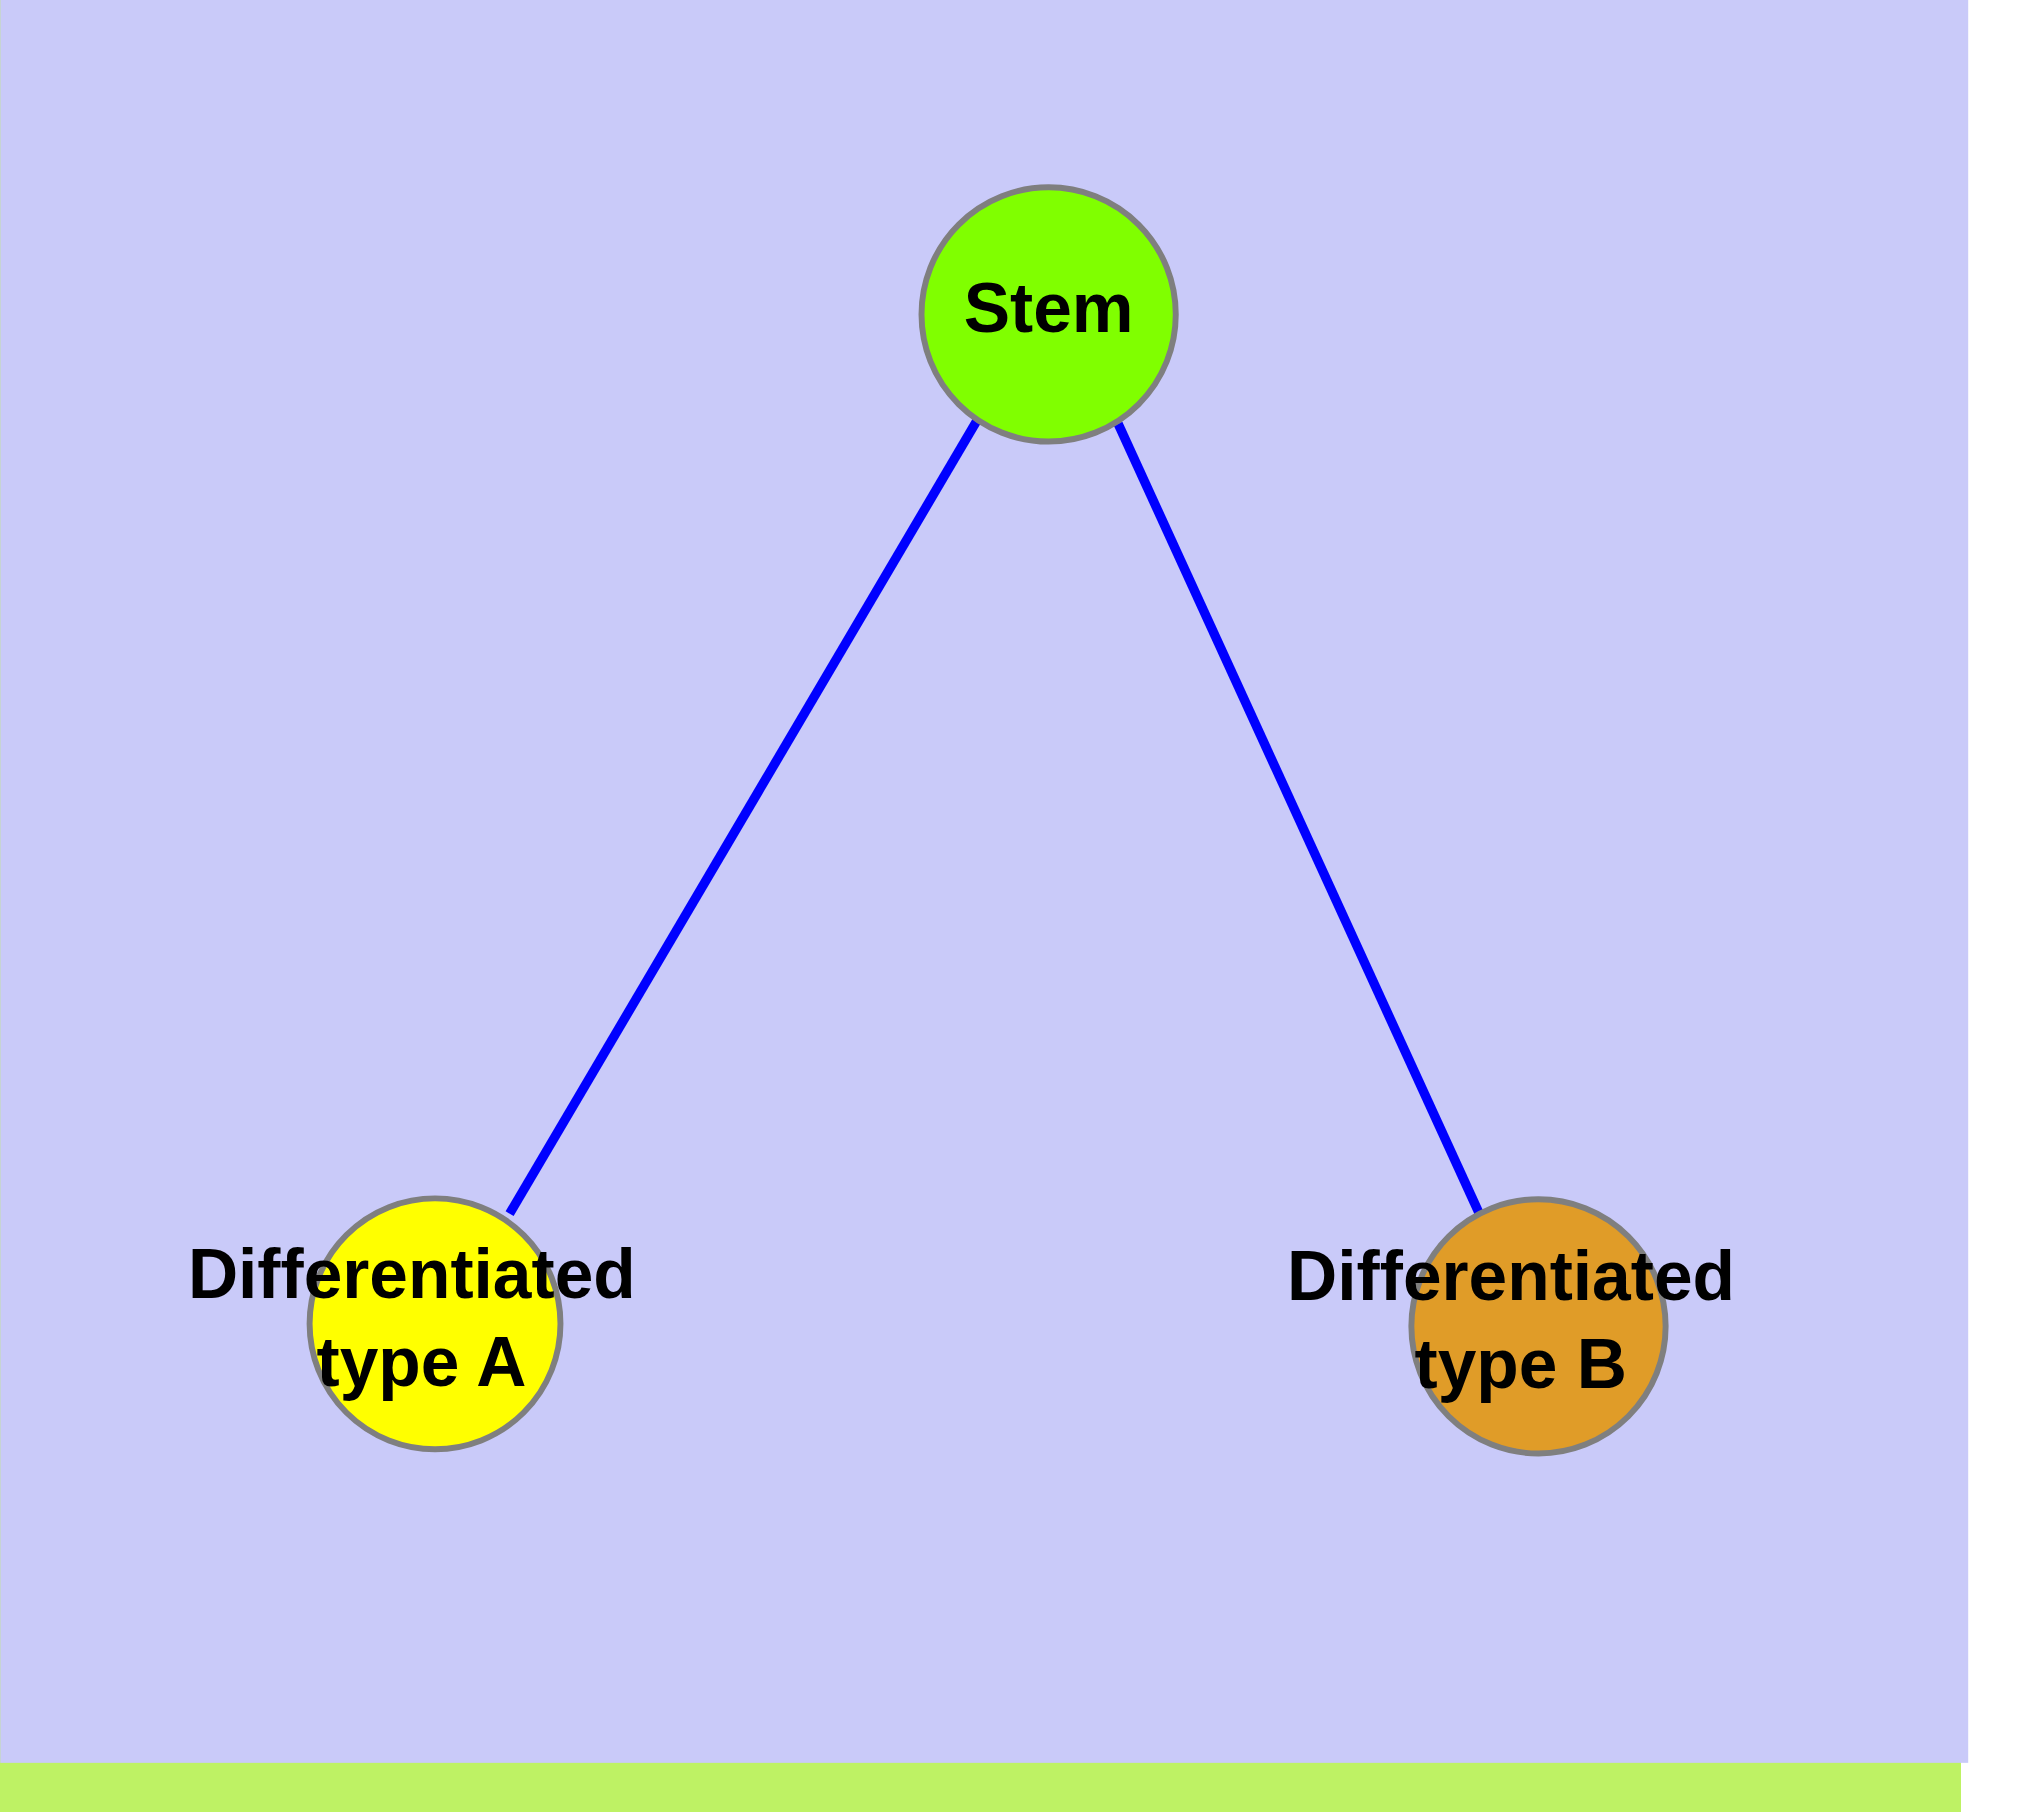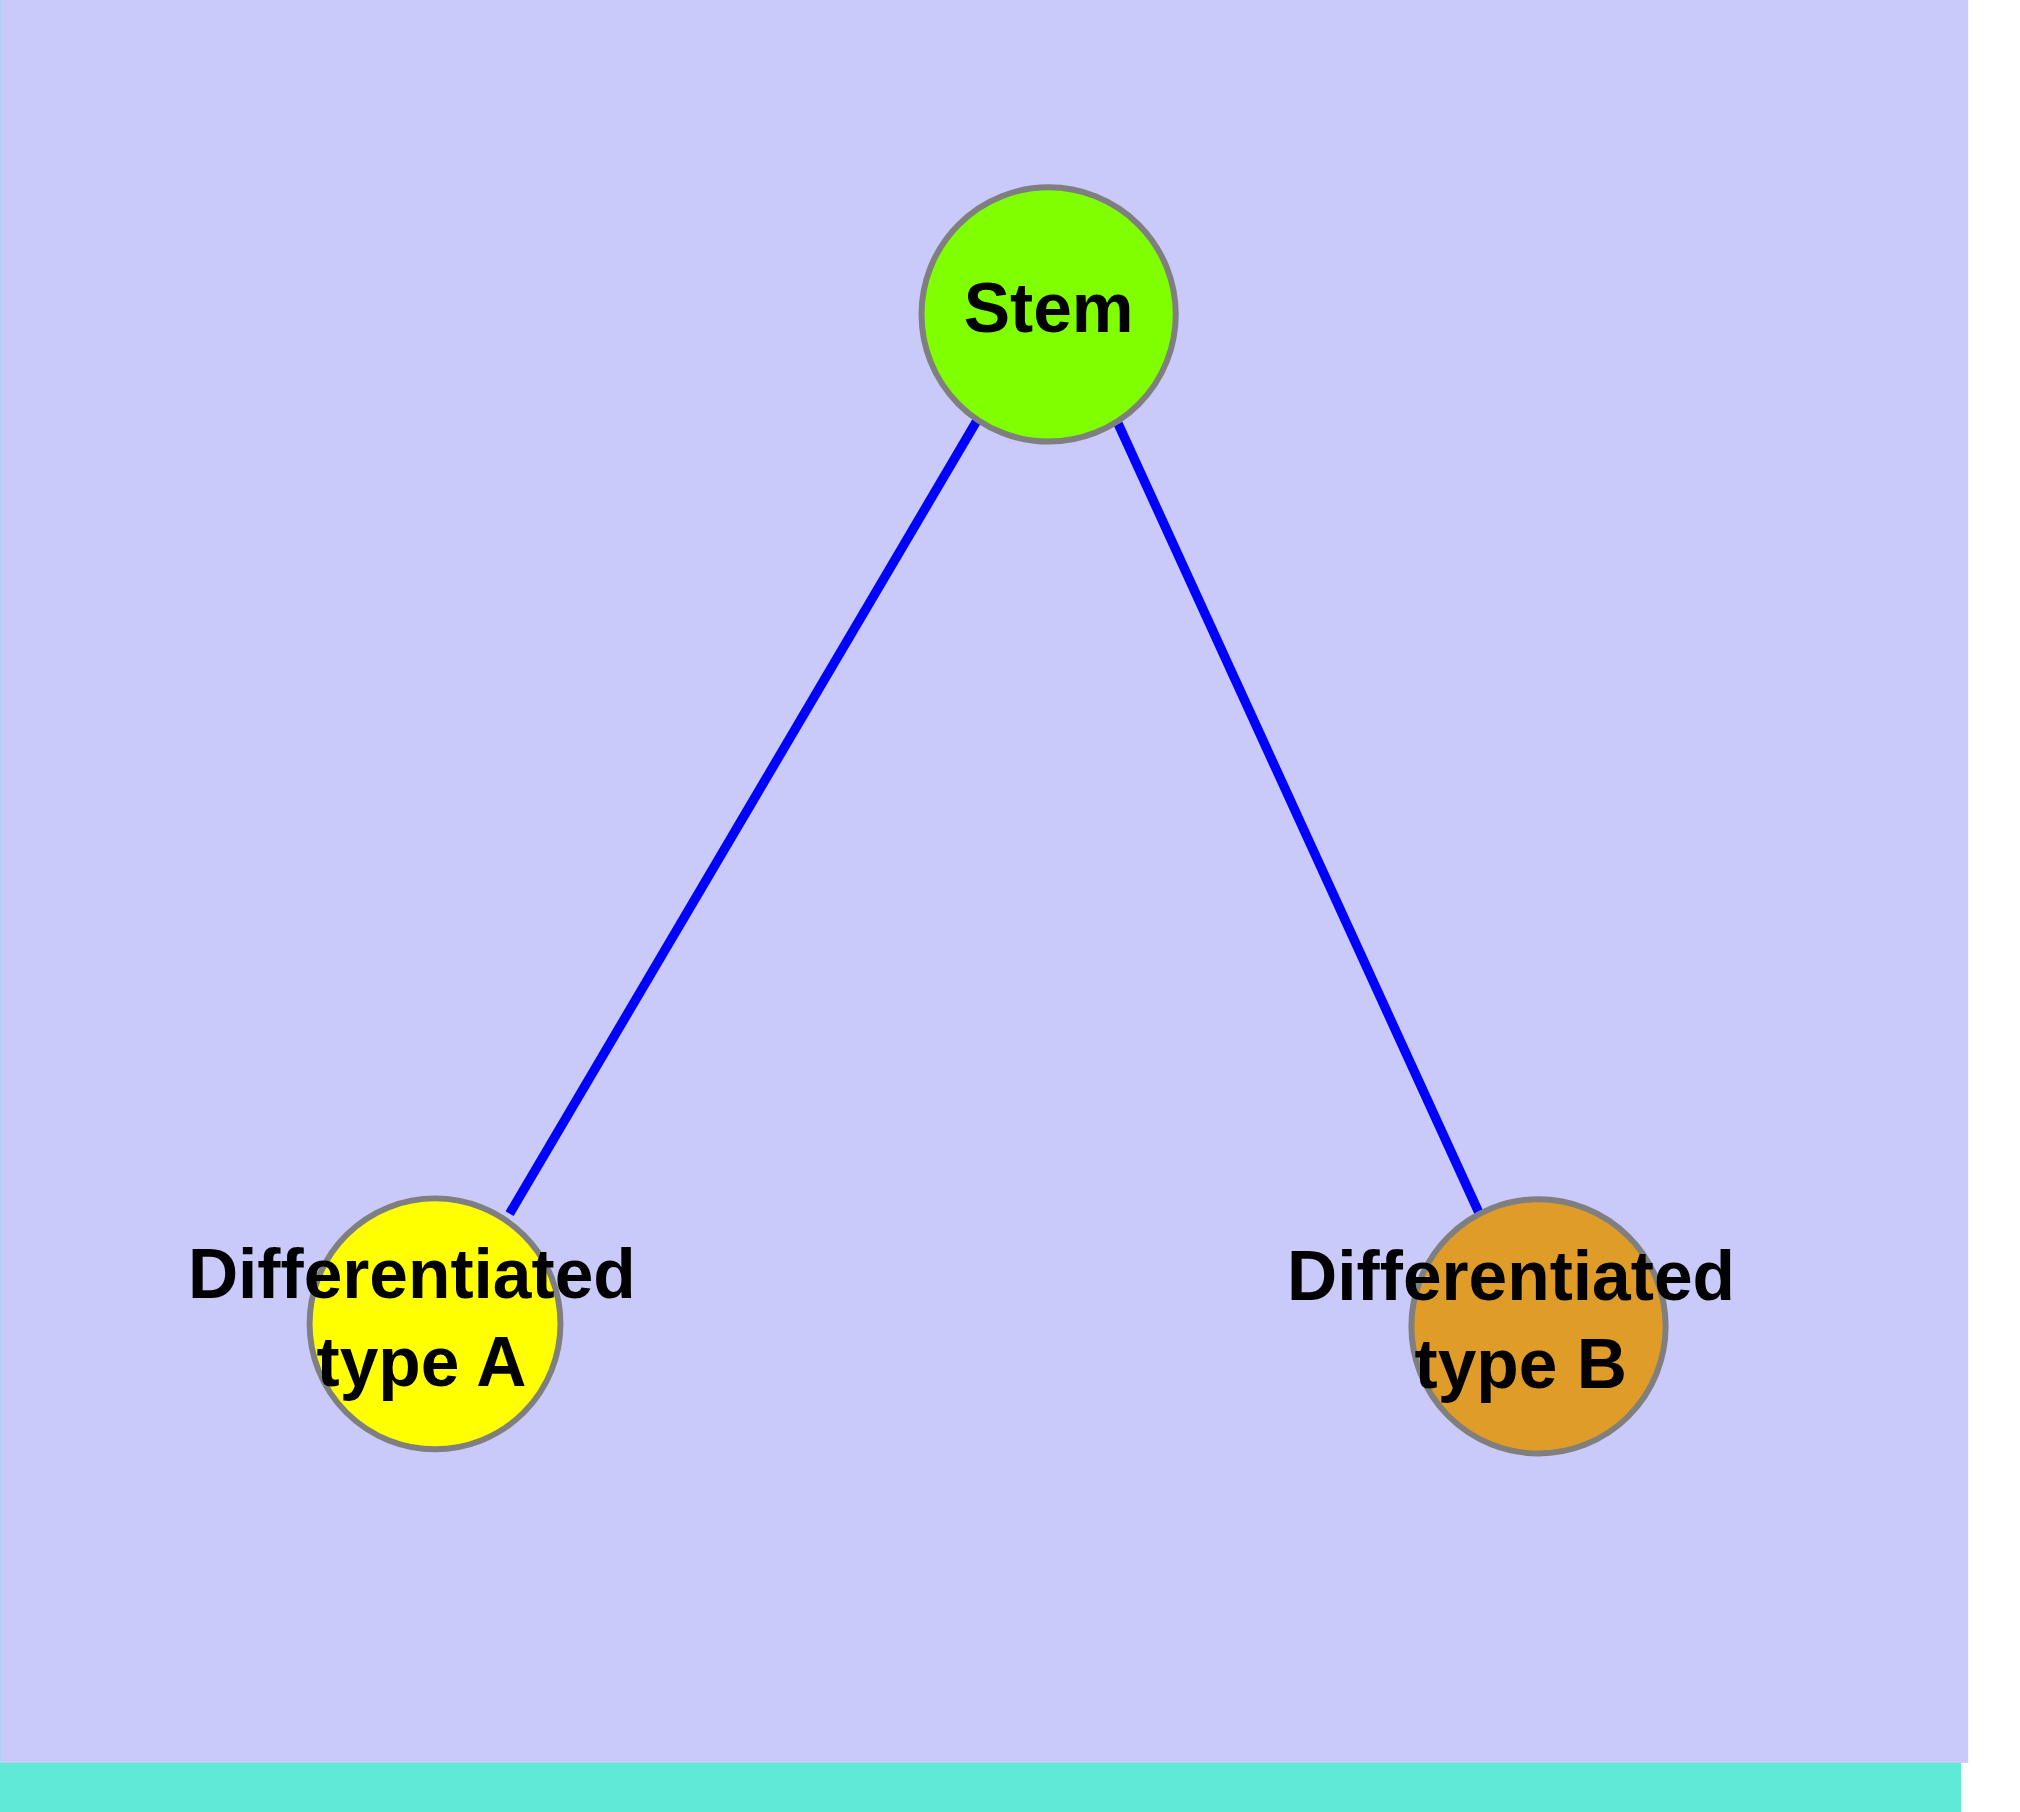--- a/index.html
+++ b/index.html
@@ -33,21 +33,21 @@
     font-weight: bold;
     fill: #000000;
     text-anchor: middle;
     dominant-baseline: middle;
     paint-order: normal;
   }
 </style>
 </head>
 <body style="width: 2021px; height: 1812px; background: rgb(255, 255, 255);">
 
-<div id="graph-canvas" style="width: 1961px; height: 1812px; background: #5eead4;">
+<div id="graph-canvas" style="width: 1961px; height: 1812px; background: #bef264;">
   <svg id="graph-svg" viewBox="0 0 2384 2138" xmlns="http://www.w3.org/2000/svg" style="width: 2021px; height: 1812px;">
 
     <rect id="plot-bg" x="0" y="0" width="2322" height="2080" fill="#c9caf9"></rect>
 
     <g id="edges-layer">
       <line id="edge-0" x1="1152" y1="497" x2="601" y2="1432" stroke="#0000ff" stroke-width="11" stroke-linecap="butt"></line>
       <line id="edge-1" x1="1319" y1="500" x2="1747" y2="1436" stroke="#0000ff" stroke-width="11" stroke-linecap="butt"></line>
     </g>
 
     <g id="nodes-layer">

